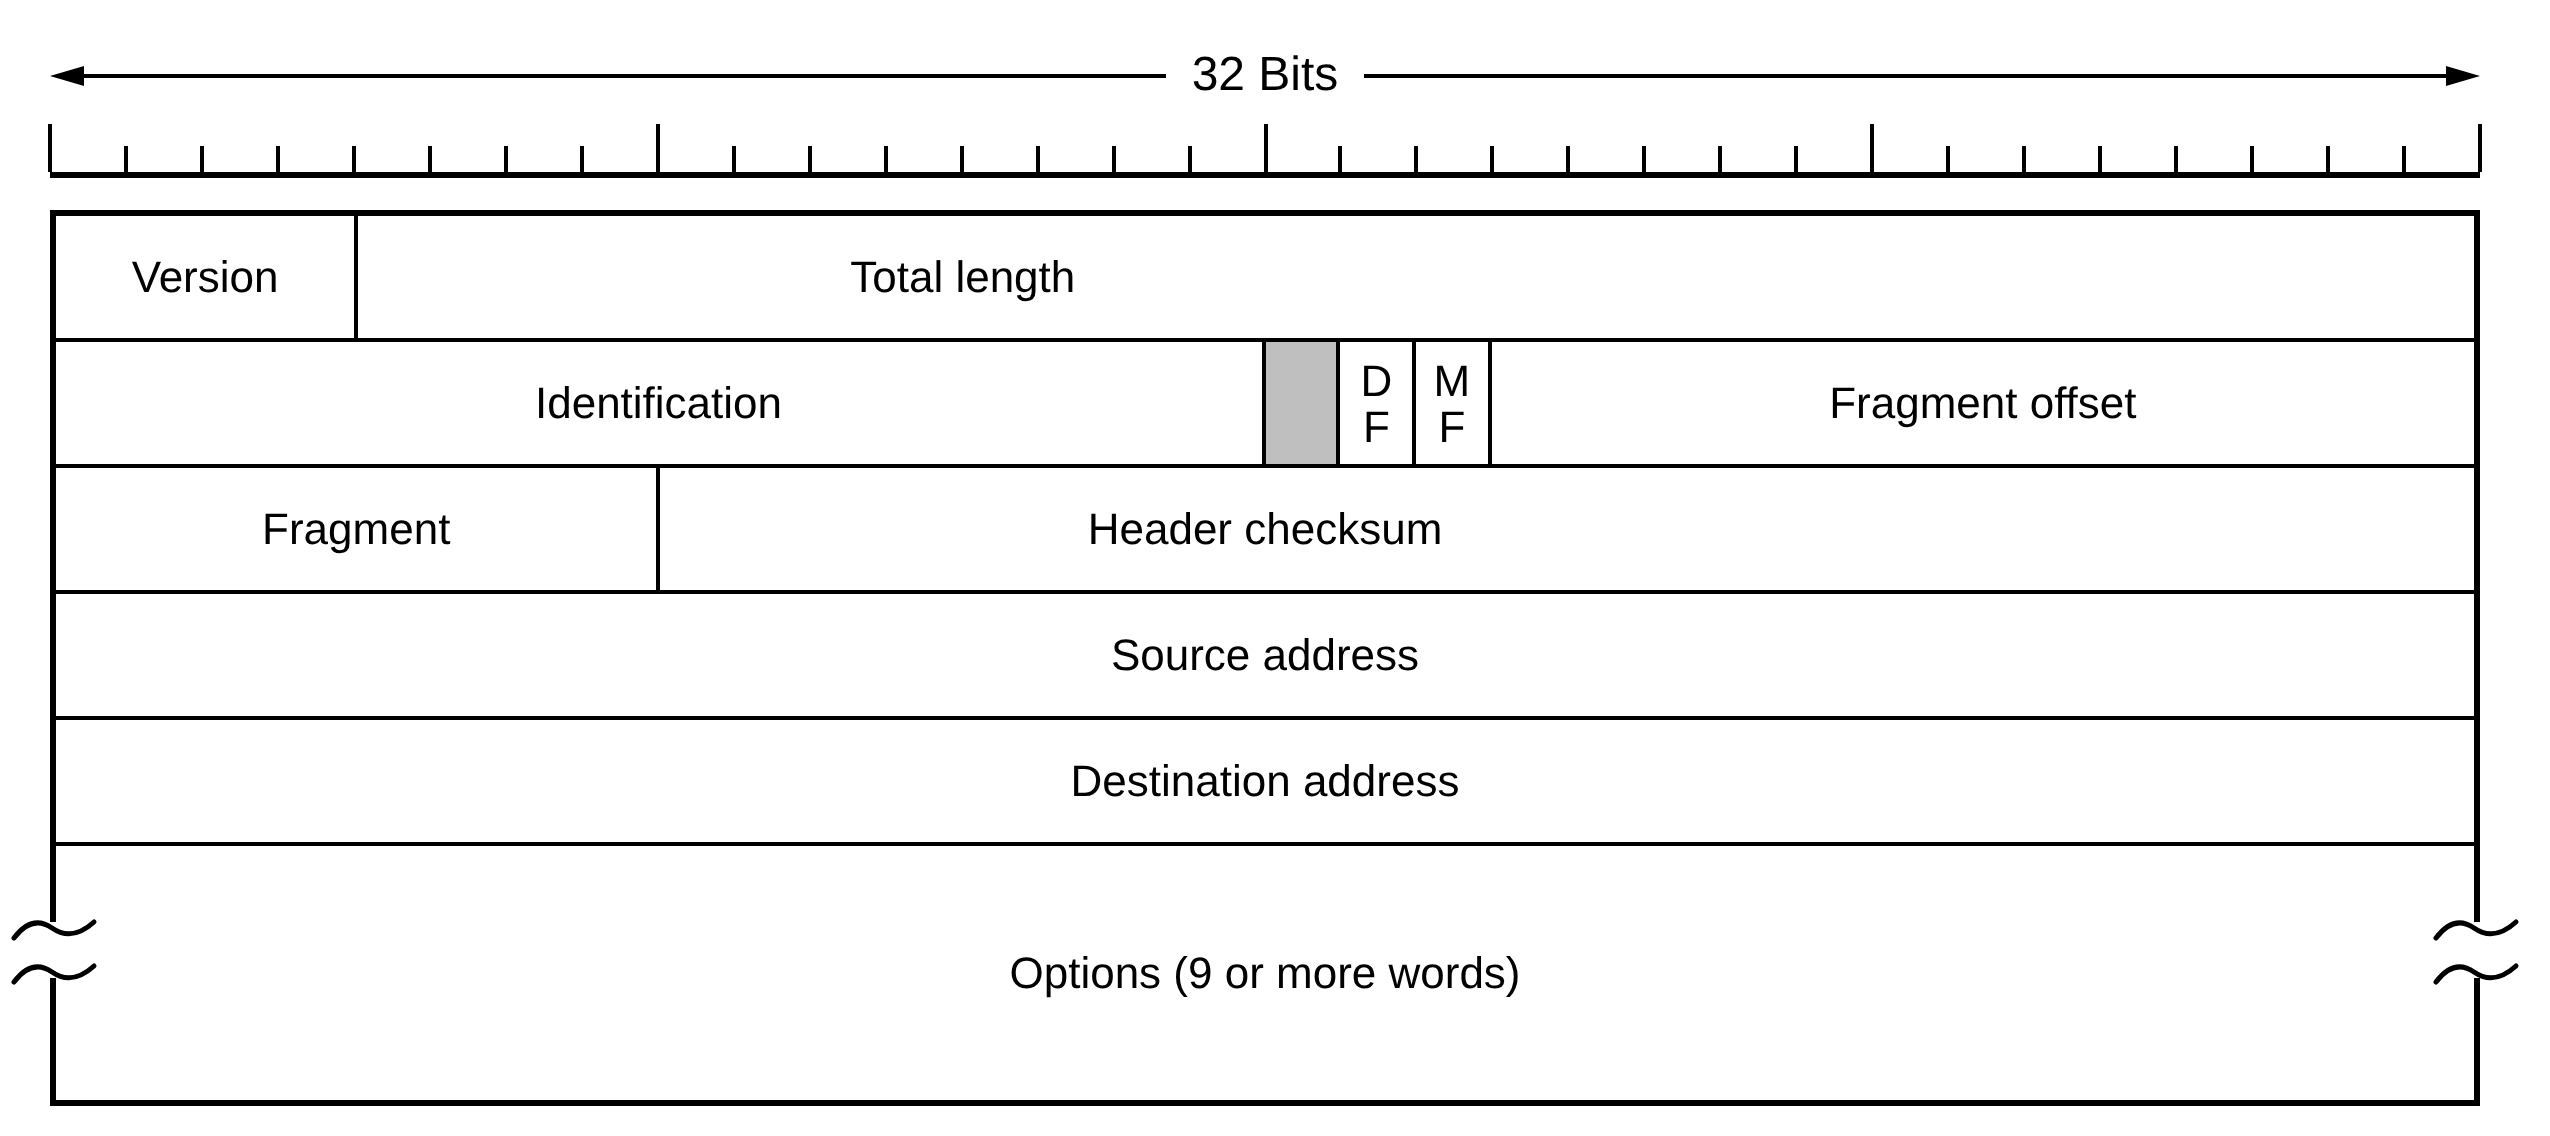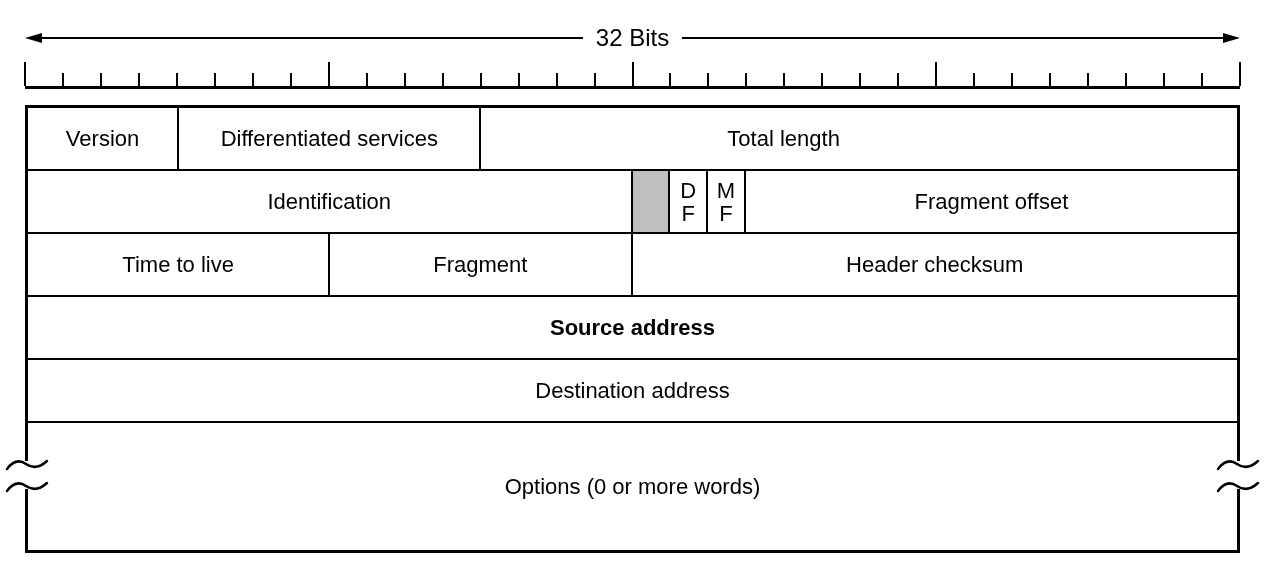--- a/index.html
+++ b/index.html
@@ -150,23 +150,20 @@
 
     <svg class="break-mark right" viewBox="0 0 44 46" xmlns="http://www.w3.org/2000/svg">
       <rect x="16" y="9" width="12" height="28" fill="#ffffff"></rect>
       <path d="M2,17 Q11,5 21,12 T42,9" fill="none" stroke="#000" stroke-width="2.5" stroke-linecap="round"></path>
       <path d="M2,39 Q11,27 21,34 T42,31" fill="none" stroke="#000" stroke-width="2.5" stroke-linecap="round"></path>
     </svg>
   <div class="hrow">
         <div class="hcell" style="grid-column: span 4;">
           <span>Version</span>
         </div>
-        <div class="hcell" style="grid-column: span 8;">
-          <span>Differentiated services</span>
-        </div>
         <div class="hcell" style="grid-column: span 16; border-radius: 30px;">
           <span>Total length</span>
         </div>
       </div>
       <div class="hrow">
         <div class="hcell" style="grid-column: span 16;">
           <span>Identification</span>
         </div>
         <div class="hcell shaded" style="grid-column: span 1;"></div>
         <div class="hcell" style="grid-column: span 1;">
@@ -176,39 +173,36 @@
         <div class="hcell" style="grid-column: span 1;">
           <span class="stacked-line">M</span>
           <span class="stacked-line">F</span>
         </div>
         <div class="hcell" style="grid-column: span 13; border-radius: 30px;">
           <span>Fragment offset</span>
         </div>
       </div>
       <div class="hrow">
         <div class="hcell" style="grid-column: span 8;">
-          <span>Time to live</span>
-        </div>
-        <div class="hcell" style="grid-column: span 8;">
           <span>Fragment</span>
         </div>
         <div class="hcell" style="grid-column: span 16;">
           <span>Header checksum</span>
         </div>
       </div>
       <div class="hrow">
-        <div class="hcell" style="grid-column: span 32; font-weight: bold;">
+        <div class="hcell" style="grid-column: span 32;">
           <span>Source address</span>
         </div>
       </div>
       <div class="hrow">
         <div class="hcell" style="grid-column: span 32;">
           <span>Destination address</span>
         </div>
       </div>
       <div class="hrow tall">
         <div class="hcell" style="grid-column: span 32;">
-          <span>Options (0 or more words)</span>
+          <span>Options (9 or more words)</span>
         </div>
       </div>
     </div>
 
 </div>
 
 </body></html>

